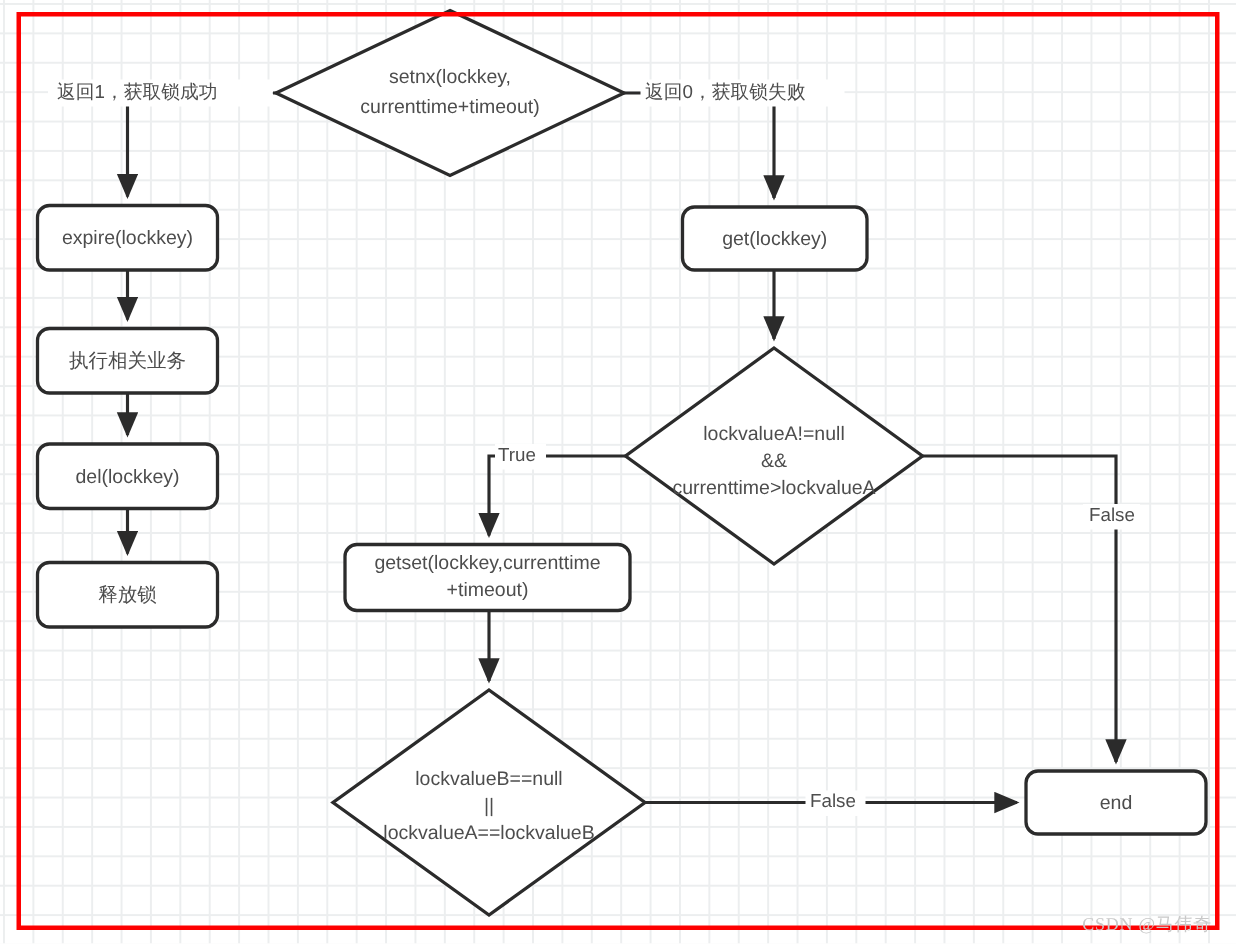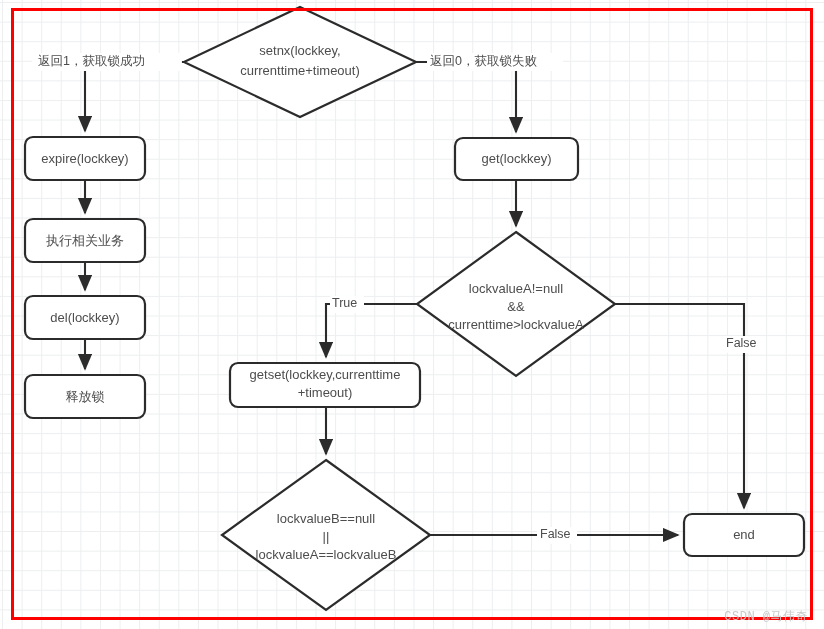--- a/index.html
+++ b/index.html
@@ -61,21 +61,21 @@
     stroke-width: 2.1;
     fill: none;
   }
   .label-bg {
     fill: #ffffff;
   }
   #watermark {
     position: absolute;
     right: 16px;
     bottom: 4px;
-    font-family: Liberation Mono, monospace;
+    font-family: Liberation Serif, serif;
     font-size: 12px;
     color: #c9c9c9;
     letter-spacing: 0.5px;
     white-space: nowrap;
     margin-top: 26px;
   }
 </style>
 </head>
 <body>
 

